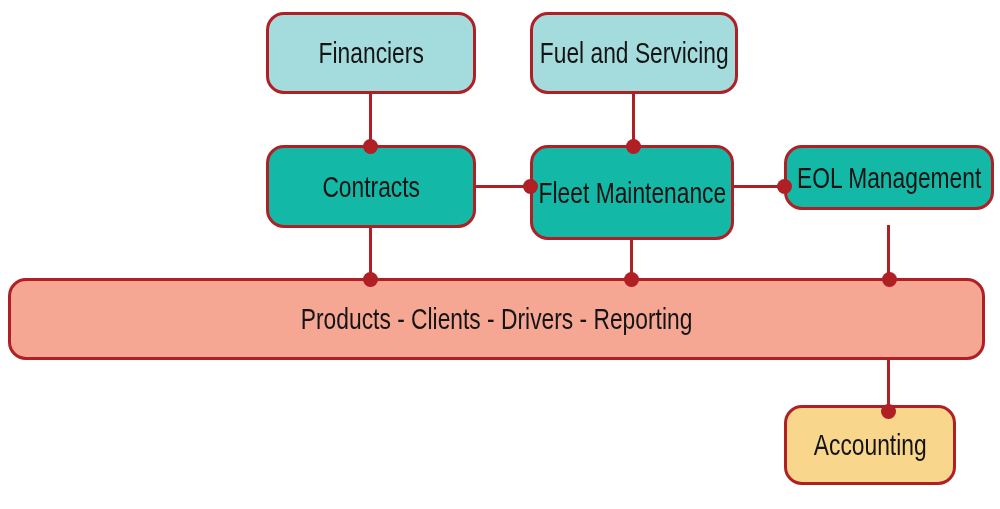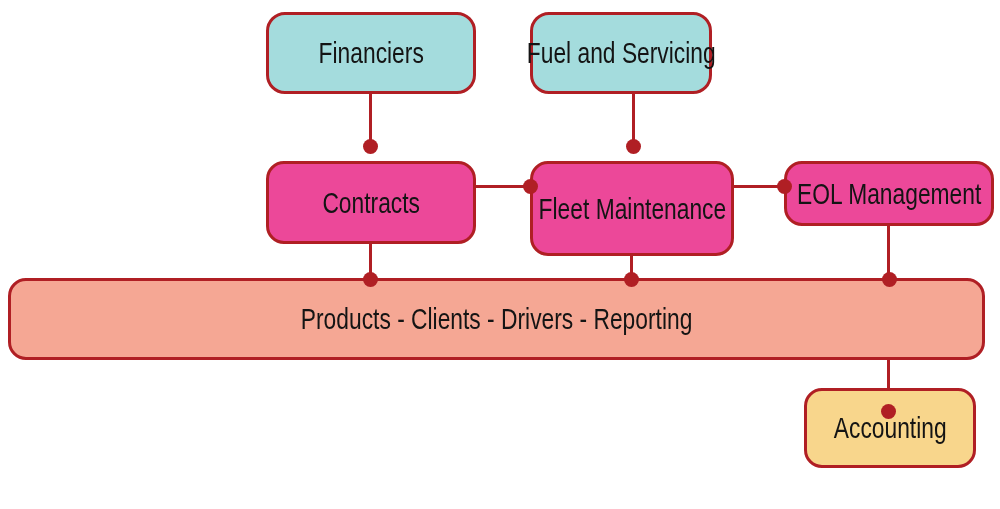--- a/index.html
+++ b/index.html
@@ -61,31 +61,31 @@
   }
   .node .label {
     display: inline-block;
     transform: scaleX(0.76);
     transform-origin: center center;
     white-space: nowrap;
     font-size: 30px;
     color: #141414;
     line-height: 1;
   }
-  .teal   { background: #a4dcdd; border-radius: 19px; }
-  .gray   { background: #ec4899; margin-top: 16px; }
+  .teal   { background: #a4dcdd; }
+  .gray   { background: #14b8a6; }
   .salmon { background: #f5a794; }
   .gold   { background: #f8d68c; }
   .n-financiers { left: 266px; top: 12px;  width: 210px; height: 82px; }
-  .n-fuel       { left: 530px; top: 12px;  width: 182px; height: 82px; }
+  .n-fuel       { left: 530px; top: 12px;  width: 208px; height: 82px; }
   .n-contracts  { left: 266px; top: 145px; width: 210px; height: 83px; }
   .n-fleet      { left: 530px; top: 145px; width: 204px; height: 95px; }
   .n-eol        { left: 784px; top: 145px; width: 210px; height: 65px; }
   .n-core       { left: 8px;   top: 278px; width: 977px; height: 82px; }
-  .n-accounting { left: 784px; top: 388px; width: 172px; height: 80px; margin-left: 20px; }
+  .n-accounting { left: 784px; top: 405px; width: 172px; height: 80px; }
 </style>
 </head>
 <body>
 
 <div class="canvas">
 
   <div class="edge v e-fin-con"></div>
   <div class="edge v e-fuel-flt"></div>
   <div class="edge h e-con-flt"></div>
   <div class="edge h e-flt-eol"></div>

